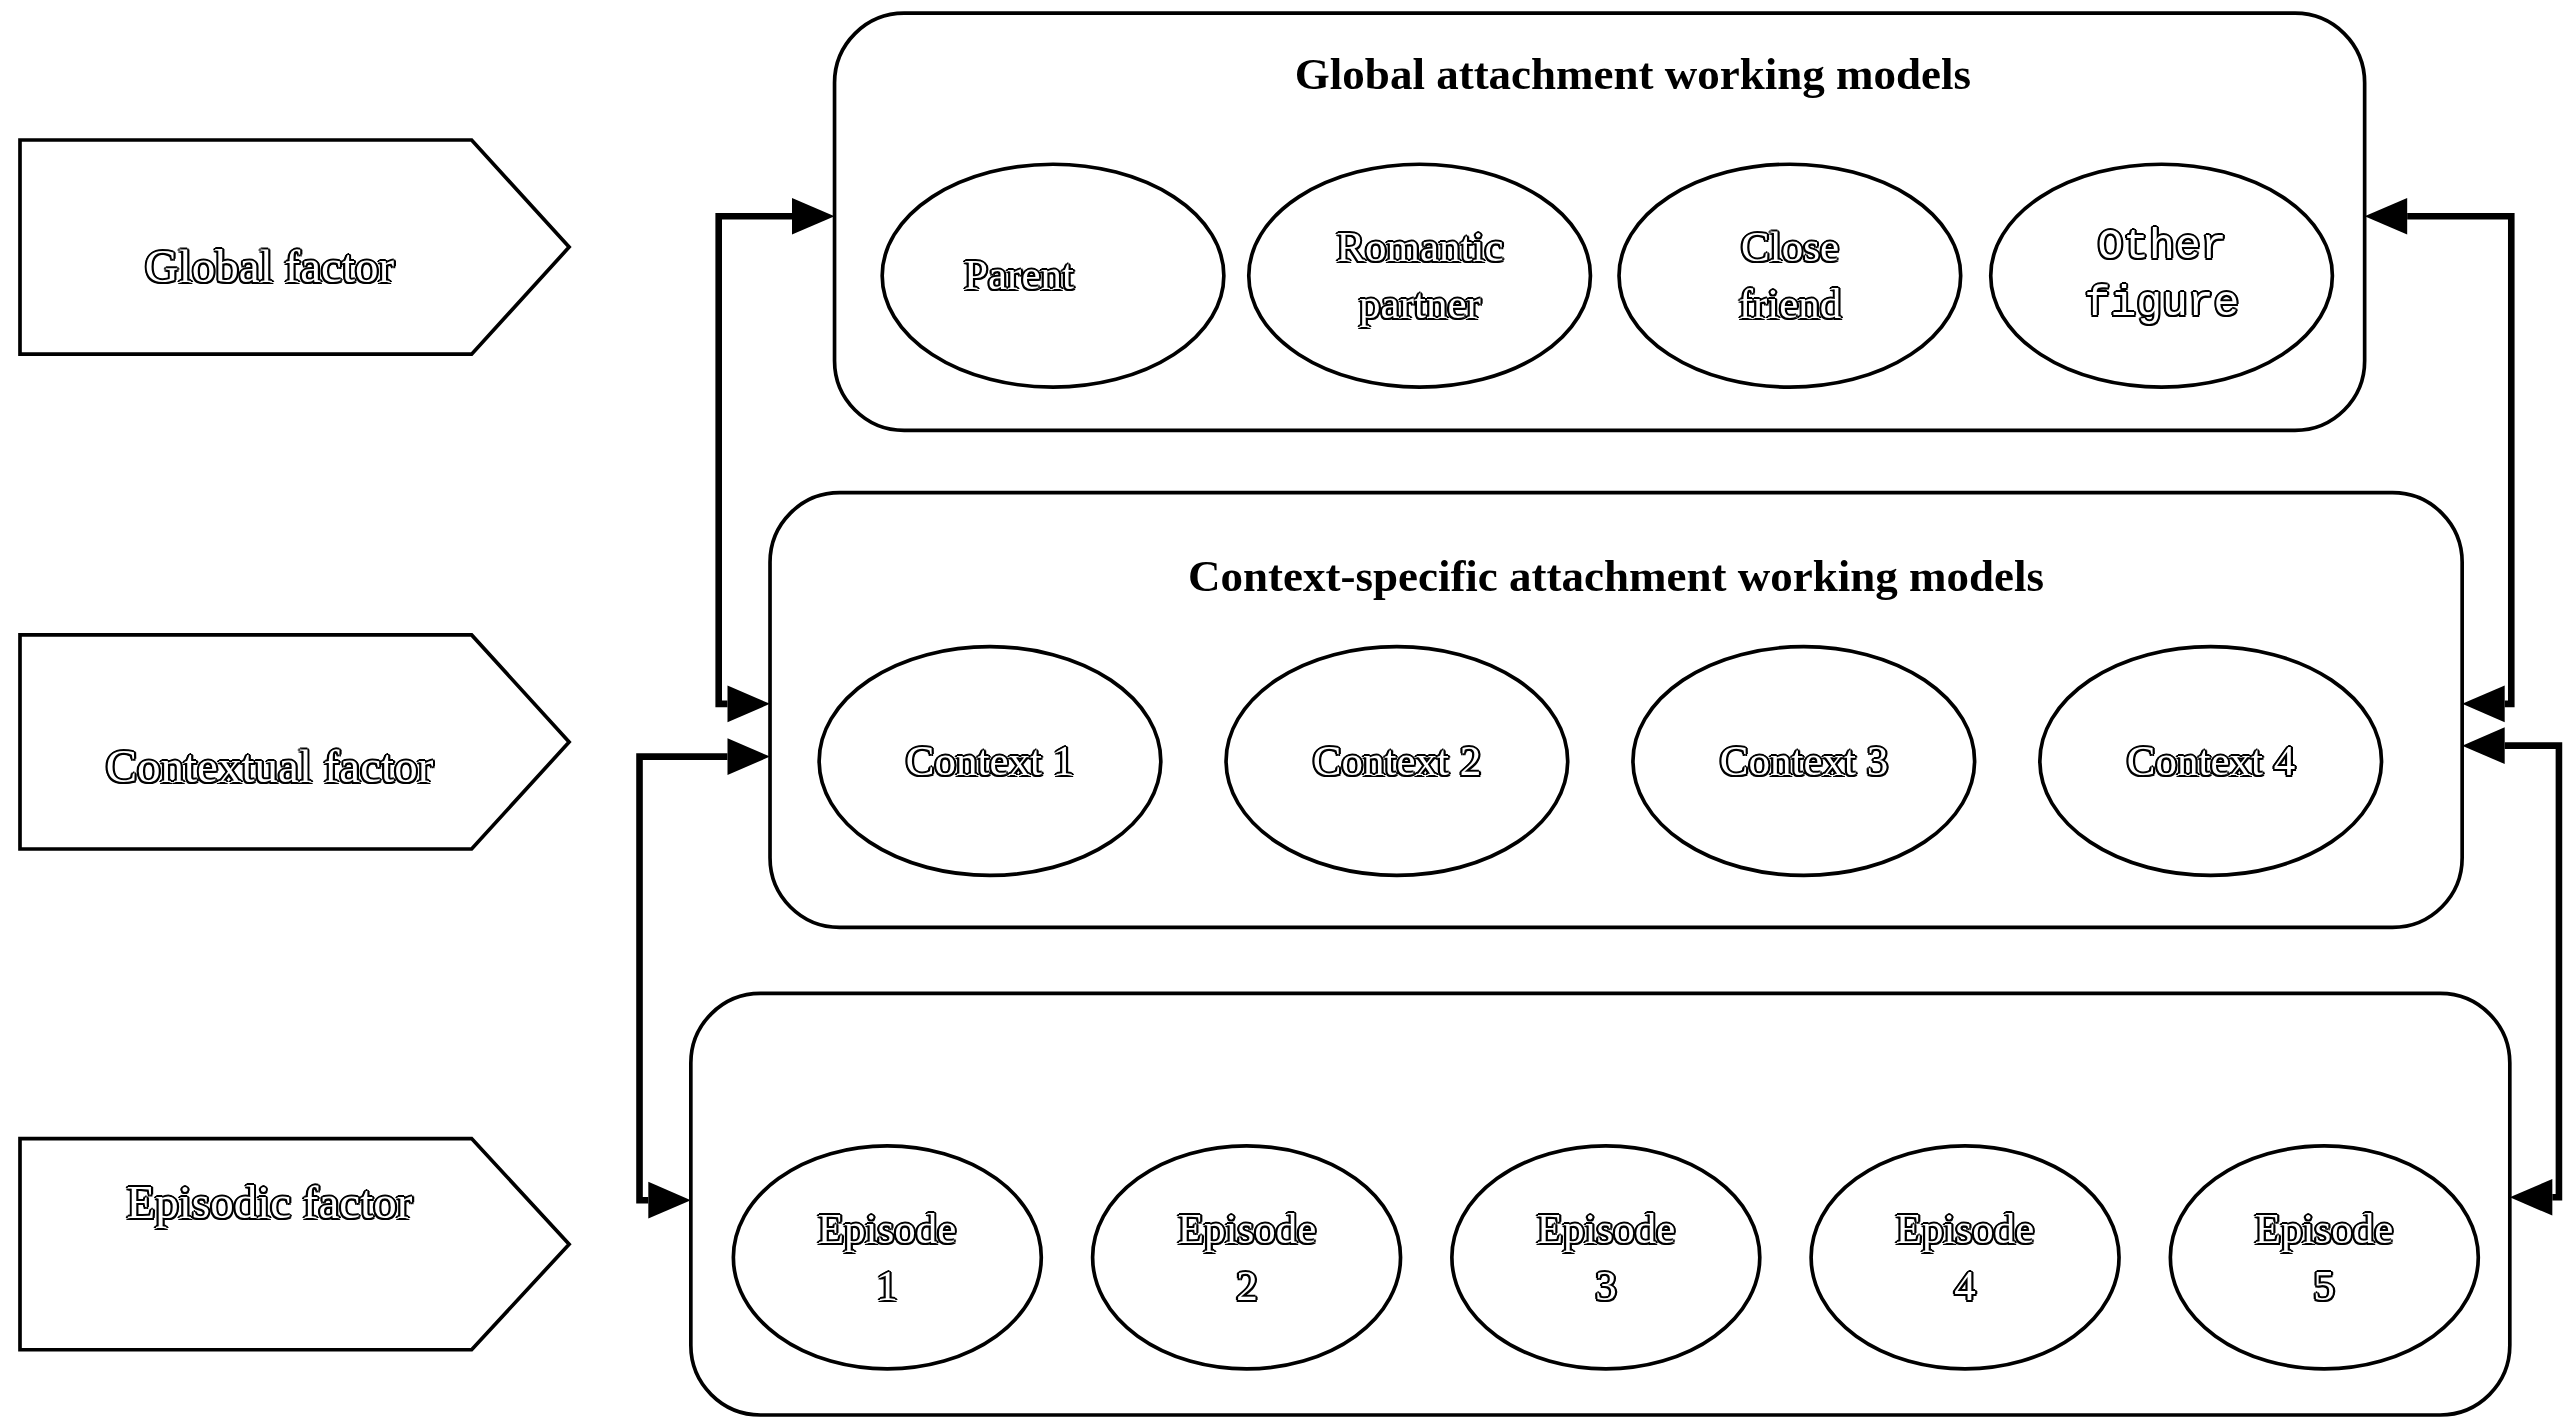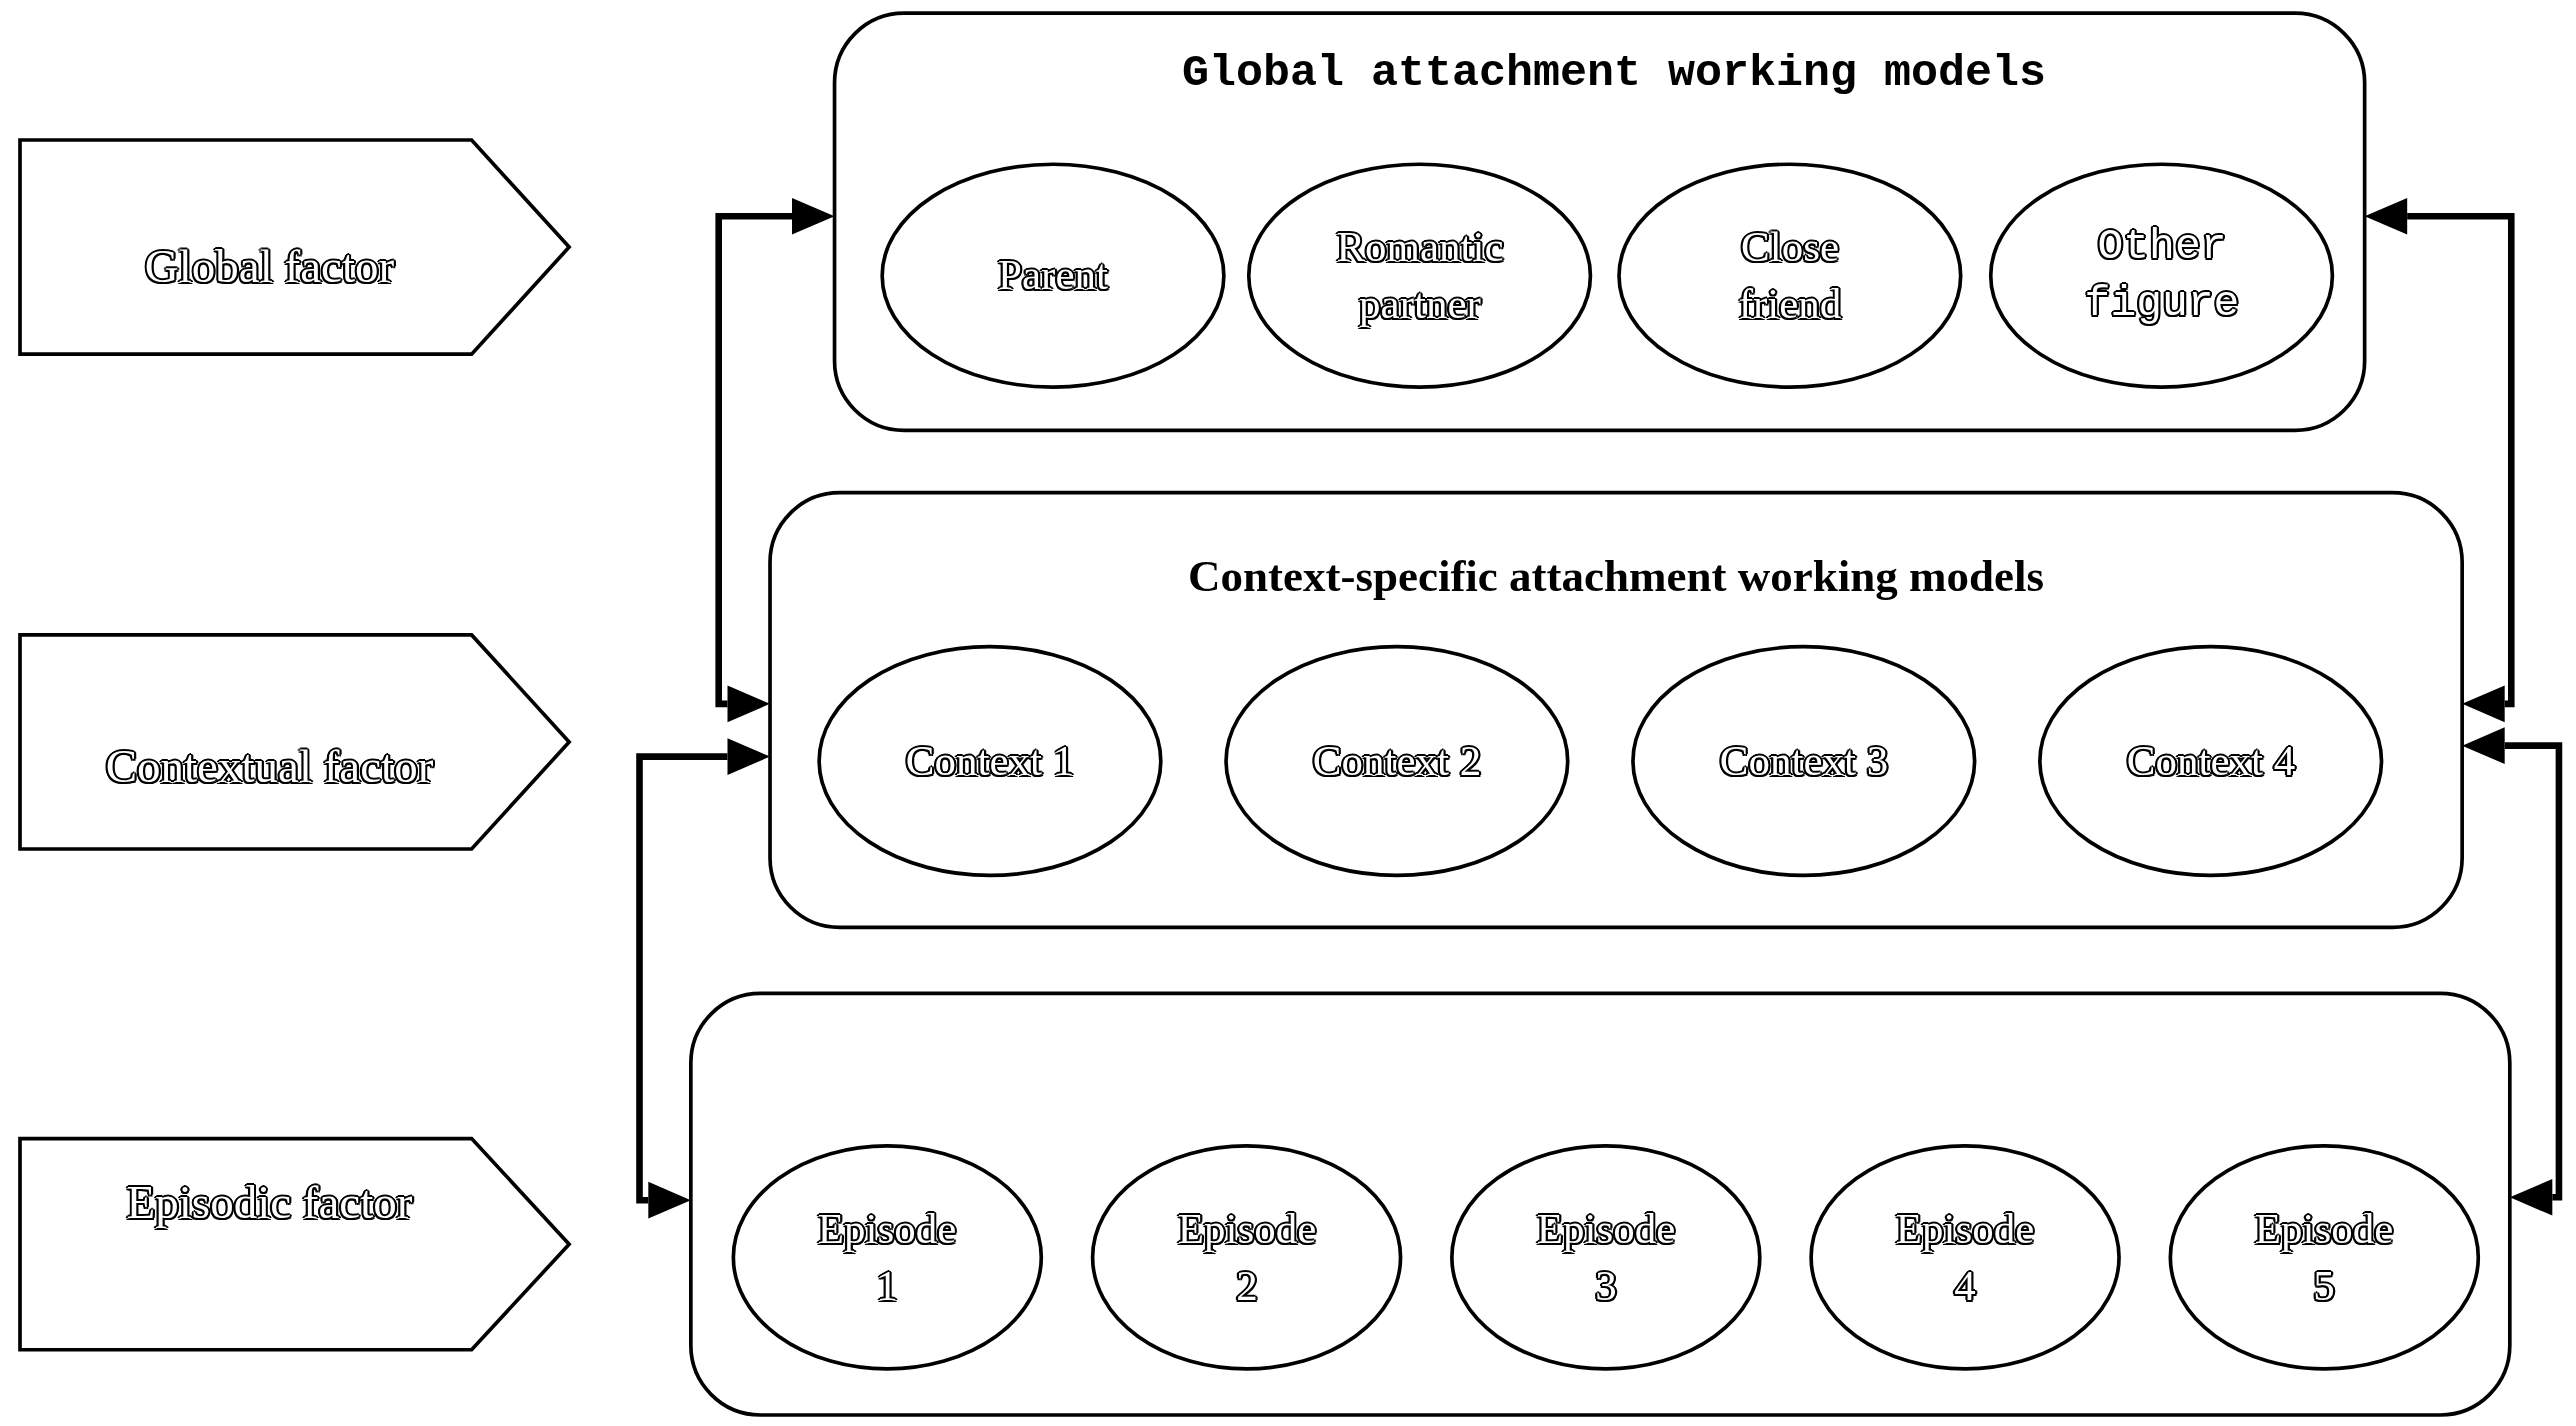--- a/index.html
+++ b/index.html
@@ -74,24 +74,24 @@
 
     <path d="M 3416 1017 L 3490 1017 L 3490 1633 L 3481 1633" fill="none" stroke="#000000" stroke-width="9"></path>
     <polygon points="3358,1017 3416,992 3416,1042" fill="#000000"></polygon>
     <polygon points="3423,1633 3481,1608 3481,1658" fill="#000000"></polygon>
   </svg>
 
   <div class="label factor-label outlined" style="left:20px;top:144px;width:499px;height:214px;margin-top:16px;">Global factor</div>
   <div class="label factor-label outlined" style="left:20px;top:660px;width:499px;height:214px;">Contextual factor</div>
   <div class="label factor-label outlined" style="left:20px;top:1097px;width:499px;height:211px;">Episodic factor</div>
 
-  <div class="label box-title" style="left:849px;top:40px;width:1530px;height:67px;font-family:Liberation Mono, monospace;">Global attachment working models</div>
+  <div class="label box-title" style="left:868px;top:40px;width:1530px;height:67px;">Global attachment working models</div>
   <div class="label box-title" style="left:770px;top:542px;width:1692px;height:67px;">Context-specific attachment working models</div>
 
-  <div class="label node-label outlined" style="left:882px;top:164px;width:342px;height:223px;text-align:center;">Parent</div>
+  <div class="label node-label outlined" style="left:848px;top:164px;width:342px;height:223px;text-align:center;">Parent</div>
   <div class="label node-label outlined" style="left:1619px;top:164px;width:342px;height:223px;">Close
 friend</div>
   <div class="label node-label outlined" style="left:1249px;top:164px;width:342px;height:223px;">Romantic
 partner</div>
   <div class="label node-label outlined" style="left:1991px;top:164px;width:342px;height:223px;font-family:Liberation Mono, monospace;">Other
 figure</div>
 
   <div class="label node-label outlined" style="left:819px;top:647px;width:342px;height:229px;">Context 1</div>
   <div class="label node-label outlined" style="left:1226px;top:647px;width:342px;height:229px;">Context 2</div>
   <div class="label node-label outlined" style="left:1633px;top:647px;width:342px;height:229px;">Context 3</div>

